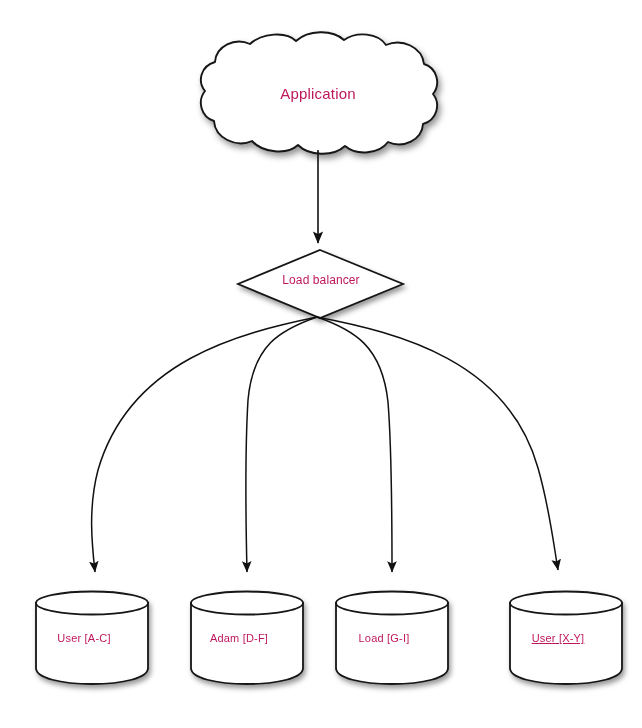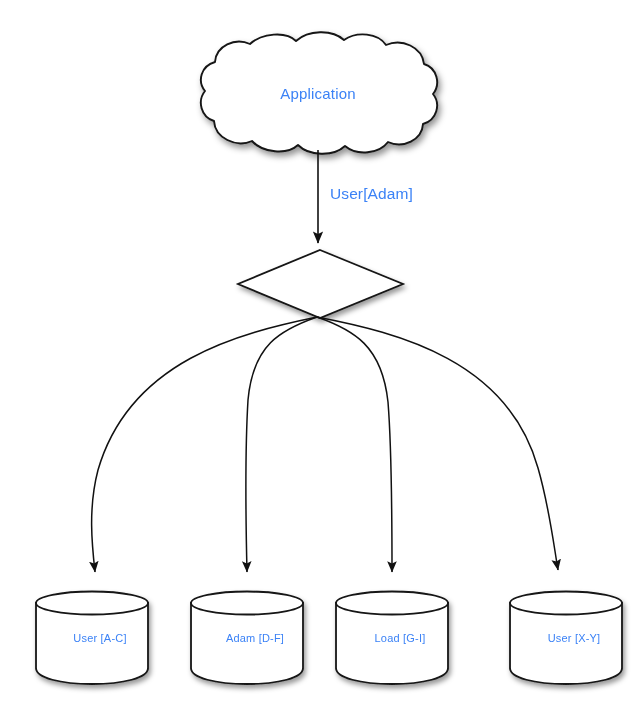--- a/index.html
+++ b/index.html
@@ -23,21 +23,21 @@
     position: absolute;
     left: 0;
     top: 0;
     width: 642px;
     height: 728px;
   }
   .node-label {
     position: absolute;
     text-align: center;
     white-space: nowrap;
-    color: #3b82f6;
+    color: #be185d;
     pointer-events: none;
   }
   .label-application {
     left: 200px;
     top: 85px;
     width: 236px;
     font-size: 15px;
     letter-spacing: 0.2px;
   }
   .label-loadbalancer {
@@ -53,26 +53,25 @@
     width: 120px;
     text-align: left;
     font-size: 15.5px;
     letter-spacing: 0.1px;
   }
   .label-db {
     top: 632px;
     width: 96px;
     font-size: 11px;
     letter-spacing: 0.2px;
-    margin-left: 16px;
   }
   .label-db-1 { left: 36px; }
   .label-db-2 { left: 191px; }
   .label-db-3 { left: 336px; }
-  .label-db-4 { left: 510px; }
+  .label-db-4 { left: 510px; text-decoration: underline; }
 </style>
 </head>
 <body>
 
 <div id="canvas">
 
   <svg id="diagram-svg" viewBox="0 0 642 728">
     <defs>
       <filter id="softshadow" x="-40%" y="-40%" width="200%" height="220%">
         <feDropShadow dx="2.5" dy="4" stdDeviation="3.2" flood-color="#000000" flood-opacity="0.42"></feDropShadow>
@@ -140,22 +139,22 @@
     <g>
       <g filter="url(#softshadow-sm)">
         <path fill="#ffffff" stroke="#141414" stroke-width="1.8" d="M 510,603 L 510,668 C 510,678 535,684 566,684 C 597,684 622,678 622,668 L 622,603 Z"></path>
         <ellipse cx="566" cy="603" rx="56" ry="11.5" fill="#ffffff" stroke="#141414" stroke-width="1.8"></ellipse>
       </g>
     </g>
   </svg>
 
   <div class="node-label label-application">Application</div>
 
-  <div class="node-label label-edge-user">User[Adam]</div>
 
+  <div class="node-label label-loadbalancer">Load balancer</div>
 
   <div class="node-label label-db label-db-1">User [A-C]</div>
 
   <div class="node-label label-db label-db-2">Adam [D-F]</div>
 
   <div class="node-label label-db label-db-3">Load [G-I]</div>
 
   <div class="node-label label-db label-db-4">User [X-Y]</div>
 
 </div>

